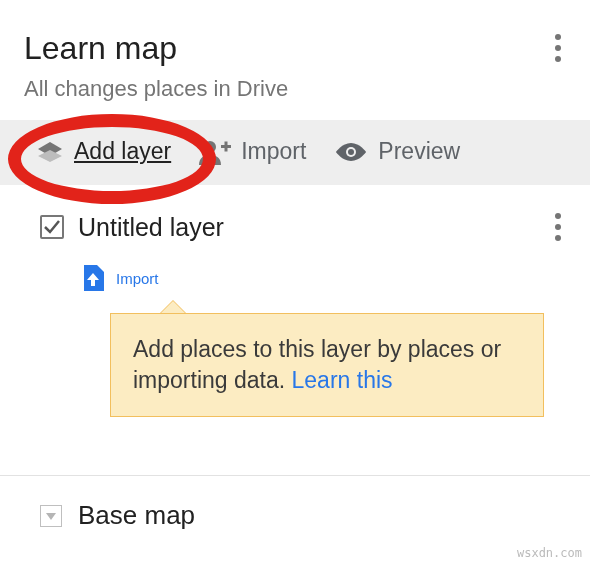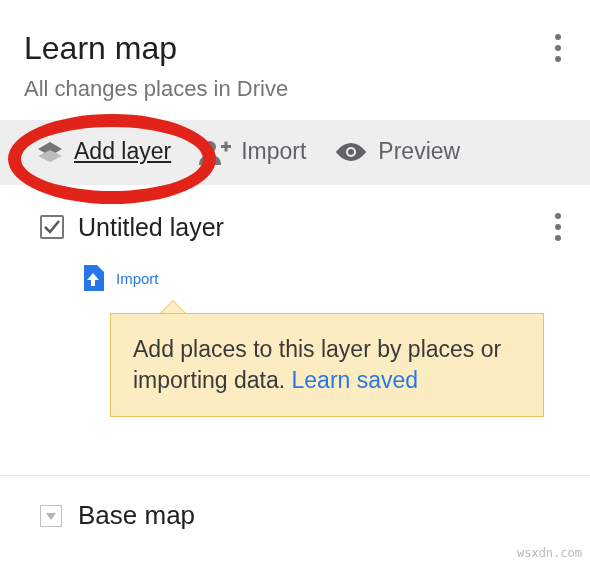--- a/index.html
+++ b/index.html
@@ -265,21 +265,21 @@
           <path d="M2 0 L15 0 L22 7 L22 26 L2 26 Z" fill="#2877e8"></path>
           <polygon points="11,8 17,15 13,15 13,21 9,21 9,15 5,15" fill="#ffffff"></polygon>
         </svg>
       </span>
       <span class="import-label">Import</span>
     </div>
 
     <div class="tooltip-wrap">
       <div class="tooltip-arrow"></div>
       <div class="tooltip">
-        <span>Add places to this layer by places or importing data. </span><span class="link">Learn saved</span>
+        <span>Add places to this layer by places or importing data. </span><span class="link">Learn this</span>
       </div>
     </div>
   </div>
 
   <div class="base-section">
     <div class="collapse-box">
       <svg width="12" height="12" viewBox="0 0 12 12">
         <polygon points="1,3 11,3 6,10" fill="#b5b5b5"></polygon>
       </svg>
     </div>

